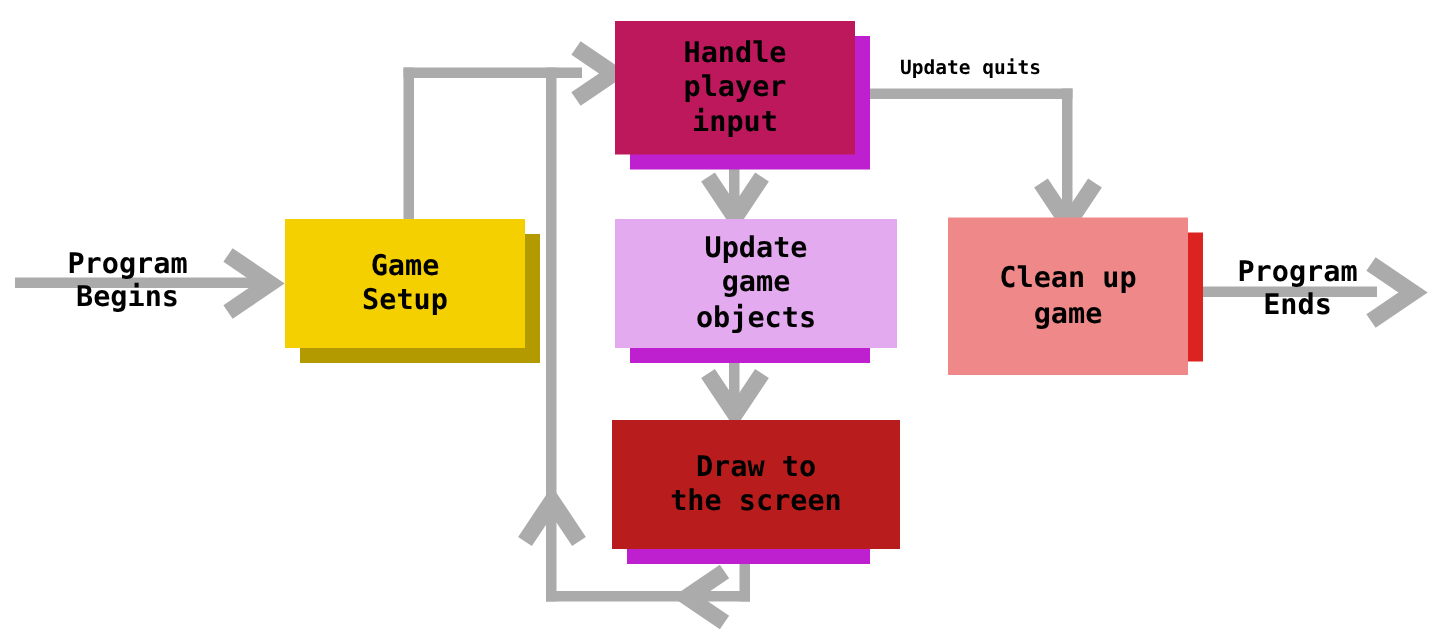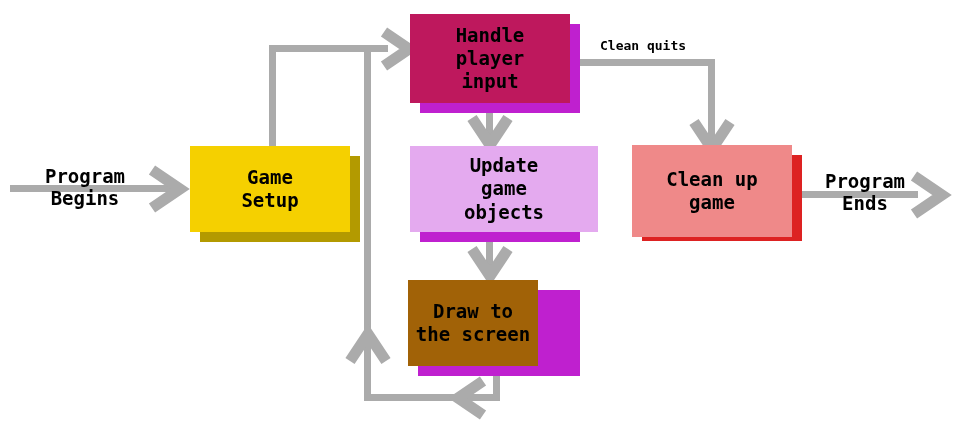--- a/index.html
+++ b/index.html
@@ -111,21 +111,21 @@
   <div class="conn v" style="left:486px; top:232px; height:34px;"></div>
   <svg class="arrow-svg" style="left:467px; top:243px; width:46px; height:42px;" viewBox="0 0 46 42">
     <polyline points="5,6 23,33 41,6" fill="none" stroke="#ababab" stroke-width="11" stroke-linecap="butt" stroke-linejoin="miter"></polyline>
   </svg>
 
   <div class="conn h" style="left:578px; top:59px; width:137px;"></div>
   <div class="conn v" style="left:708px; top:59px; height:86px;"></div>
   <svg class="arrow-svg" style="left:689px; top:116px; width:46px; height:42px;" viewBox="0 0 46 42">
     <polyline points="5,6 23,33 41,6" fill="none" stroke="#ababab" stroke-width="11" stroke-linecap="butt" stroke-linejoin="miter"></polyline>
   </svg>
-  <div class="edge-label small" style="left:600px; top:38px; width:130px; text-align:left;">Clean quits</div>
+  <div class="edge-label small" style="left:600px; top:38px; width:130px; text-align:left;">Update quits</div>
 
   <div class="conn h" style="left:800px; top:191px; width:118px;"></div>
   <svg class="arrow-svg" style="left:908px; top:170px; width:50px; height:50px;" viewBox="0 0 50 50">
     <polyline points="6,6 34,25 6,44" fill="none" stroke="#ababab" stroke-width="11" stroke-linecap="butt" stroke-linejoin="miter"></polyline>
   </svg>
   <div class="edge-label" style="left:806px; top:170px; width:118px; text-align:center;">Program
 Ends</div>
 
   <div class="node-shadow" style="left:200px; top:156px; width:160px; height:86px; background:#b39a00;"></div>
   <div class="node" style="left:190px; top:146px; width:160px; height:86px; background:#f5d000;">Game
@@ -135,20 +135,20 @@
   <div class="node" style="left:410px; top:14px; width:160px; height:89px; background:#be185d;">Handle
 player
 input</div>
 
   <div class="node-shadow" style="left:420px; top:156px; width:160px; height:86px; background:#bf20cf;"></div>
   <div class="node" style="left:410px; top:146px; width:188px; height:86px; background:#e4aaef;">Update
 game
 objects</div>
 
   <div class="node-shadow" style="left:418px; top:290px; width:162px; height:86px; background:#bf20cf;"></div>
-  <div class="node" style="left:408px; top:280px; width:130px; height:86px; background:#a16207;">Draw to
+  <div class="node" style="left:408px; top:280px; width:192px; height:86px; background:#b91c1c;">Draw to
 the screen</div>
 
   <div class="node-shadow" style="left:642px; top:155px; width:160px; height:86px; background:#dd2222;"></div>
-  <div class="node" style="left:632px; top:145px; width:160px; height:92px; background:#ef8989;">Clean up
+  <div class="node" style="left:632px; top:145px; width:160px; height:105px; background:#ef8989;">Clean up
 game</div>
 
 </div>
 
 </body></html>

